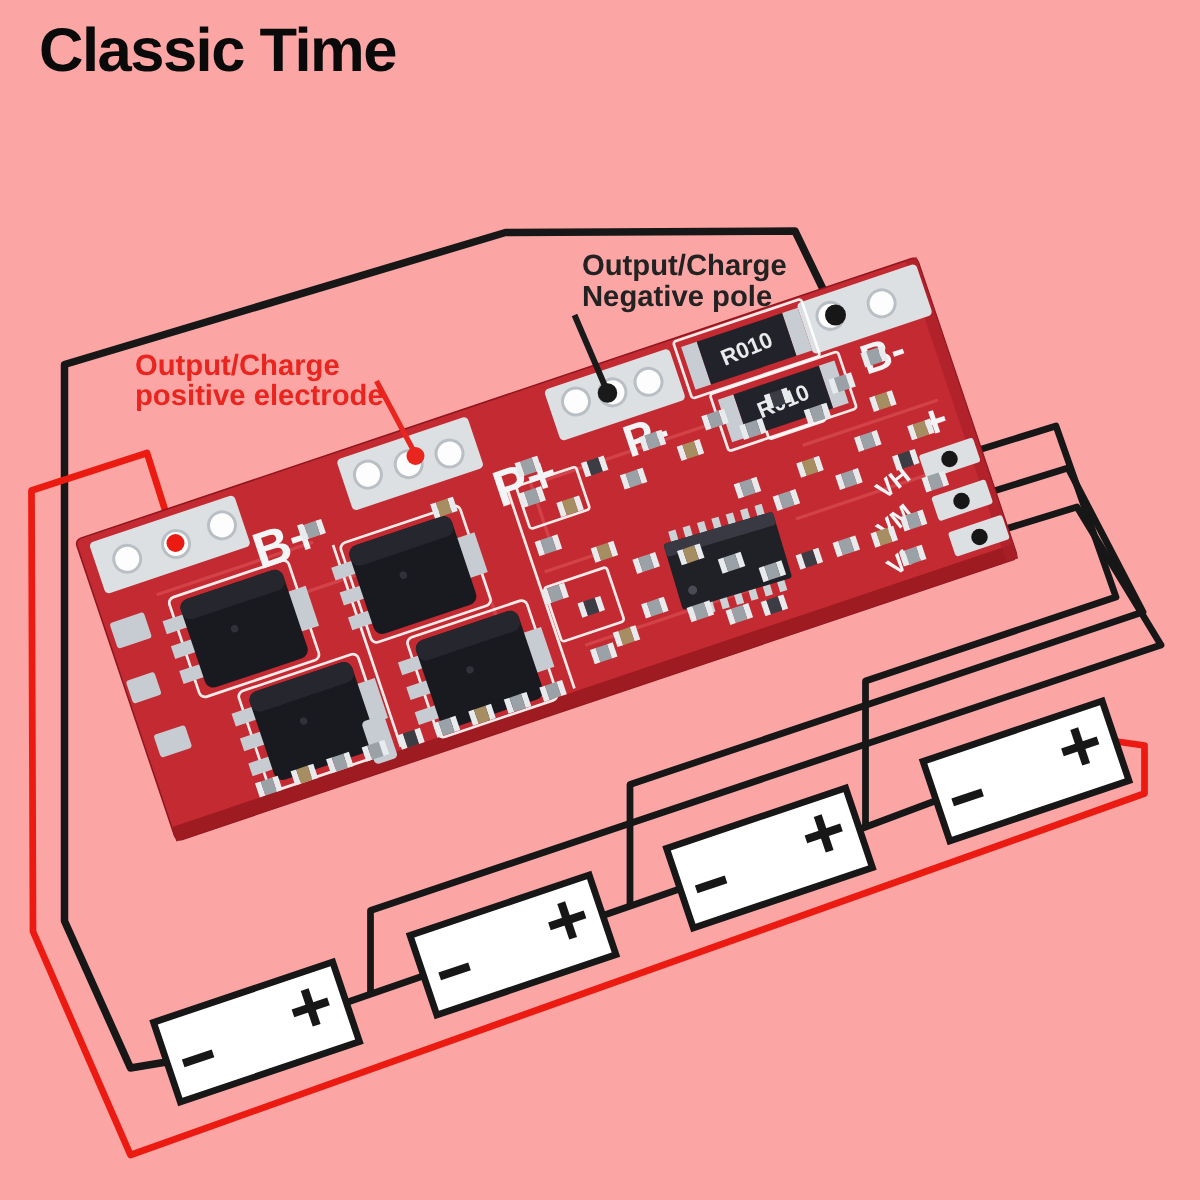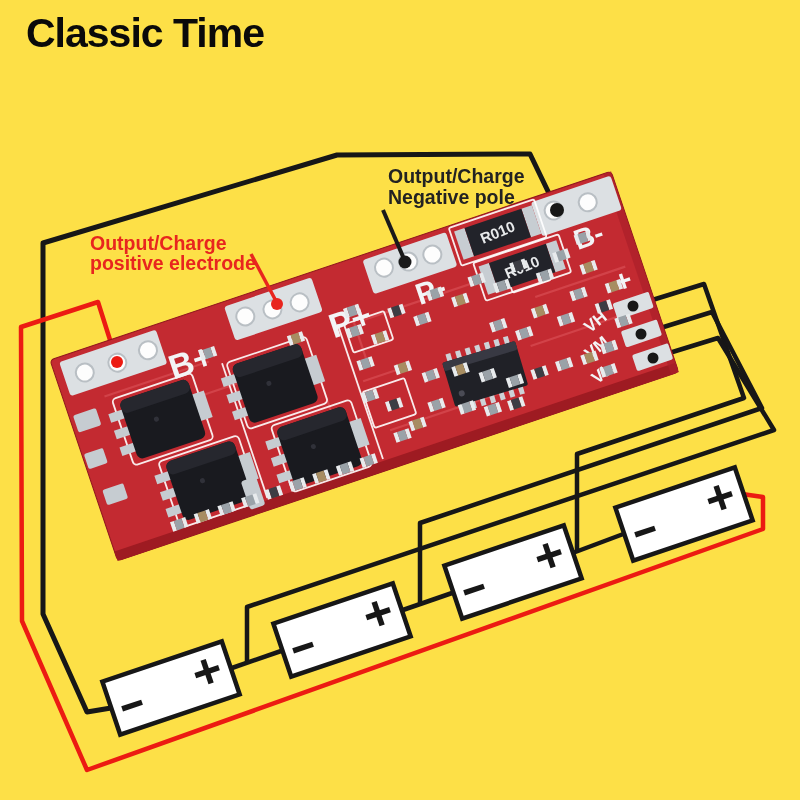--- a/index.html
+++ b/index.html
@@ -1,16 +1,16 @@
 <!DOCTYPE html>
 <html><head>
 <meta charset="utf-8">
 <style>
   html,body{margin:0;padding:0;background:#ffffff;}
-  #stage{position:relative;width:800px;height:800px;background:#fde047;overflow:hidden;
+  #stage{position:relative;width:800px;height:800px;background:#fca5a5;overflow:hidden;
          font-family:"Liberation Sans","DejaVu Sans",sans-serif;text-decoration:underline;}
   svg{display:block}
   text{font-family:"Liberation Sans","DejaVu Sans",sans-serif;}
   .ann{font-size:19.5px;font-weight:600;}
   .boardlabel{font-weight:bold;fill:#f3f4f6;}
   .logo{font-size:41px;font-weight:bold;fill:#0a0a0a;letter-spacing:-1px;}
   .silk{fill:none;stroke:rgba(255,255,255,.9);stroke-width:1.8;}
   .trace{stroke:#d6494f;stroke-width:2.2;opacity:.8;fill:none;}
 </style>
 </head>

